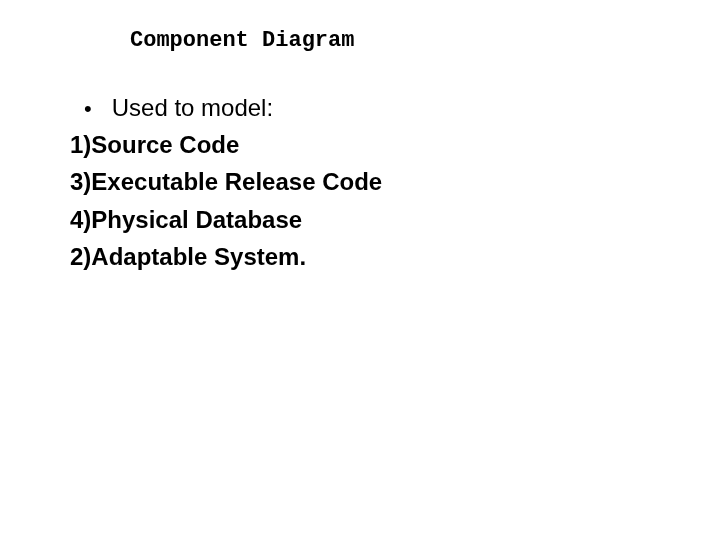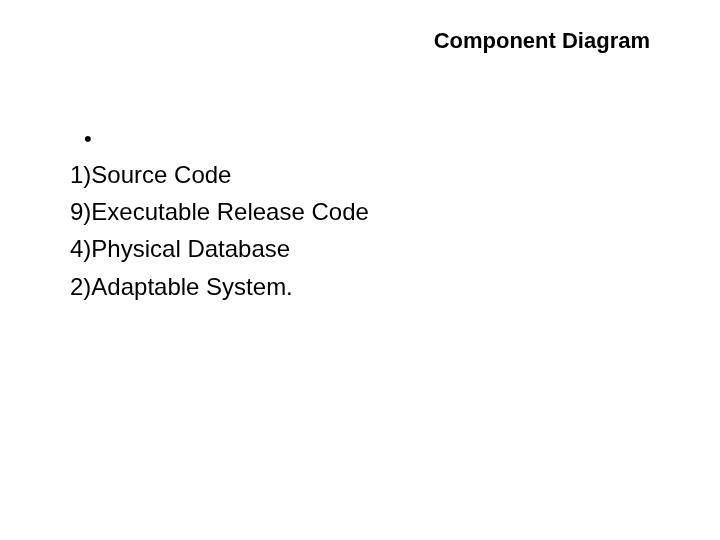--- a/index.html
+++ b/index.html
@@ -16,48 +16,51 @@
       position: relative;
     }
     .slide {
       width: 100%;
       height: 100%;
       padding: 28px 70px 0 70px;
     }
     .title {
       font-size: 22px;
       font-weight: bold;
-      text-align: right;
+      text-align: left;
       margin-left: 60px;
-      margin-bottom: 68px;
+      margin-bottom: 36px;
+      font-family: Liberation Mono, monospace;
     }
     .content {
       font-size: 24px;
       line-height: 1.55;
     }
     .bullet-line {
       display: flex;
       align-items: baseline;
     }
     .bullet {
       margin-left: 14px;
       margin-right: 20px;
       font-size: 22px;
     }
     .list-line {
       display: block;
+      font-weight: bold;
     }
   </style>
 </head>
 <body>
 
 <div class="slide">
   <div class="title">Component Diagram</div>
   <div class="content">
     <div class="bullet-line">
       <span class="bullet">•</span>
+      <span>Used to model:</span>
     </div>
     <div class="list-line">1)Source Code</div>
-    <div class="list-line">9)Executable Release Code</div>
+    <div class="list-line">3)Executable Release Code</div>
     <div class="list-line">4)Physical Database</div>
     <div class="list-line">2)Adaptable System.</div>
   </div>
 </div>
 
 </body></html>

